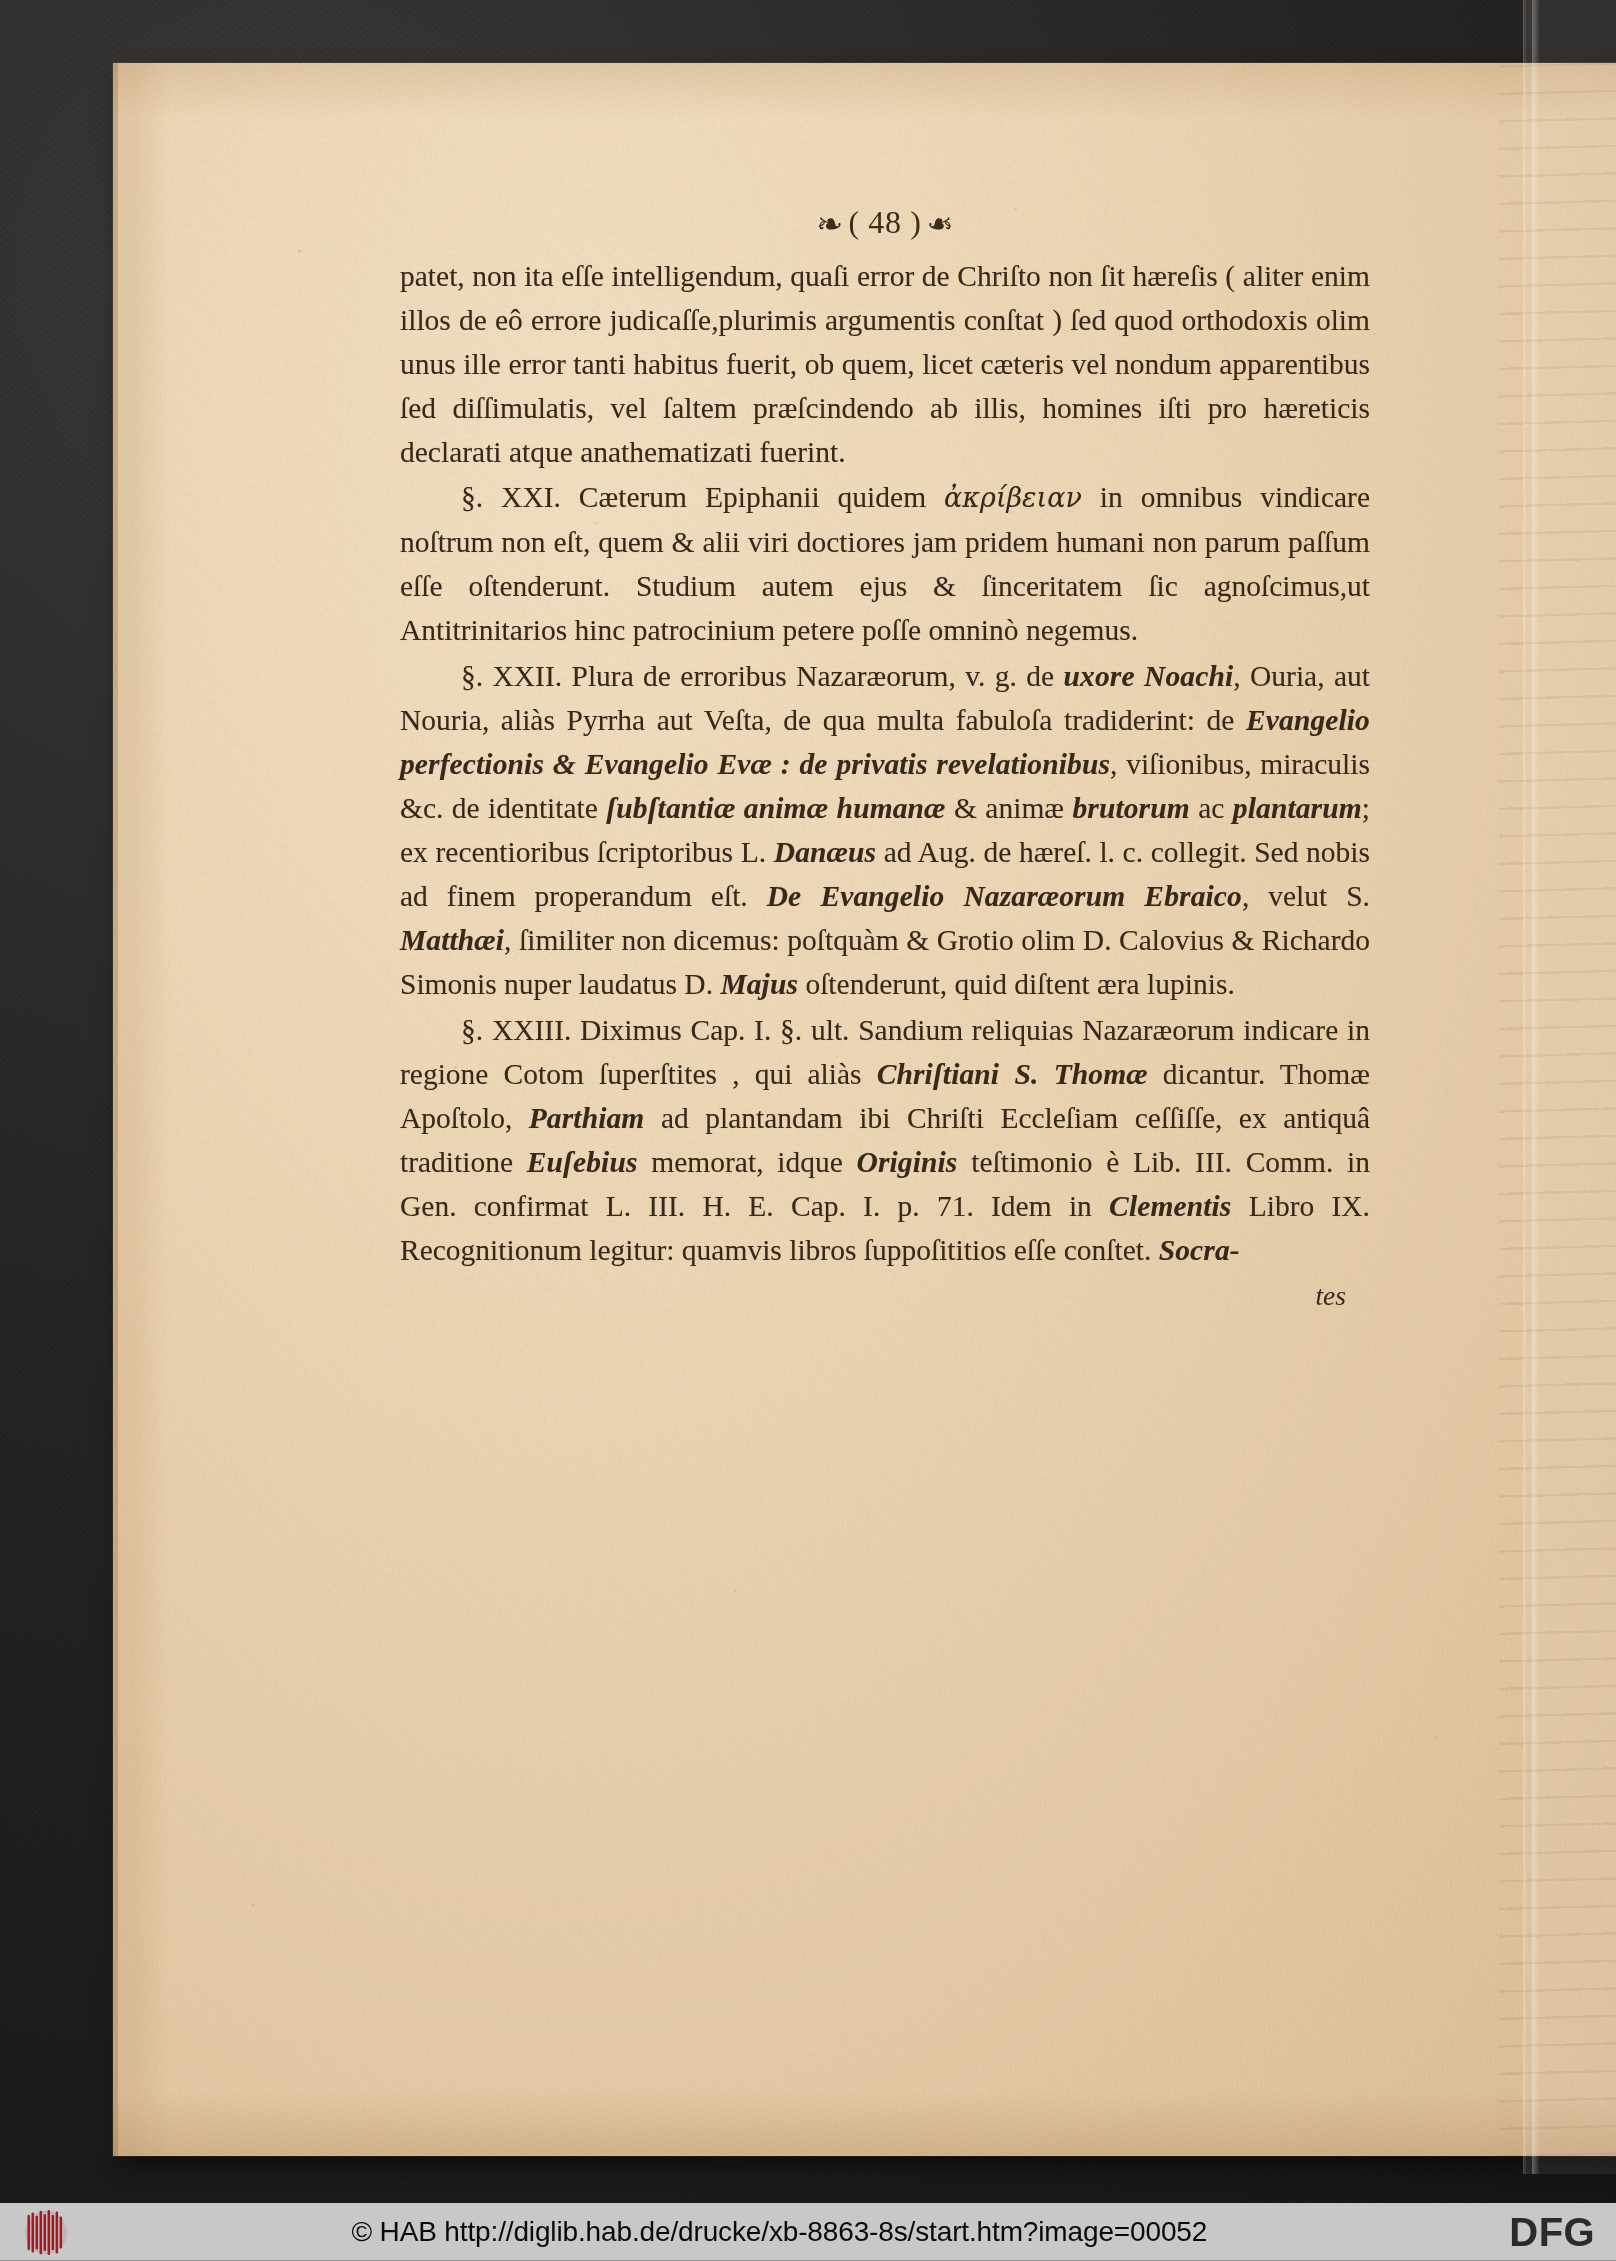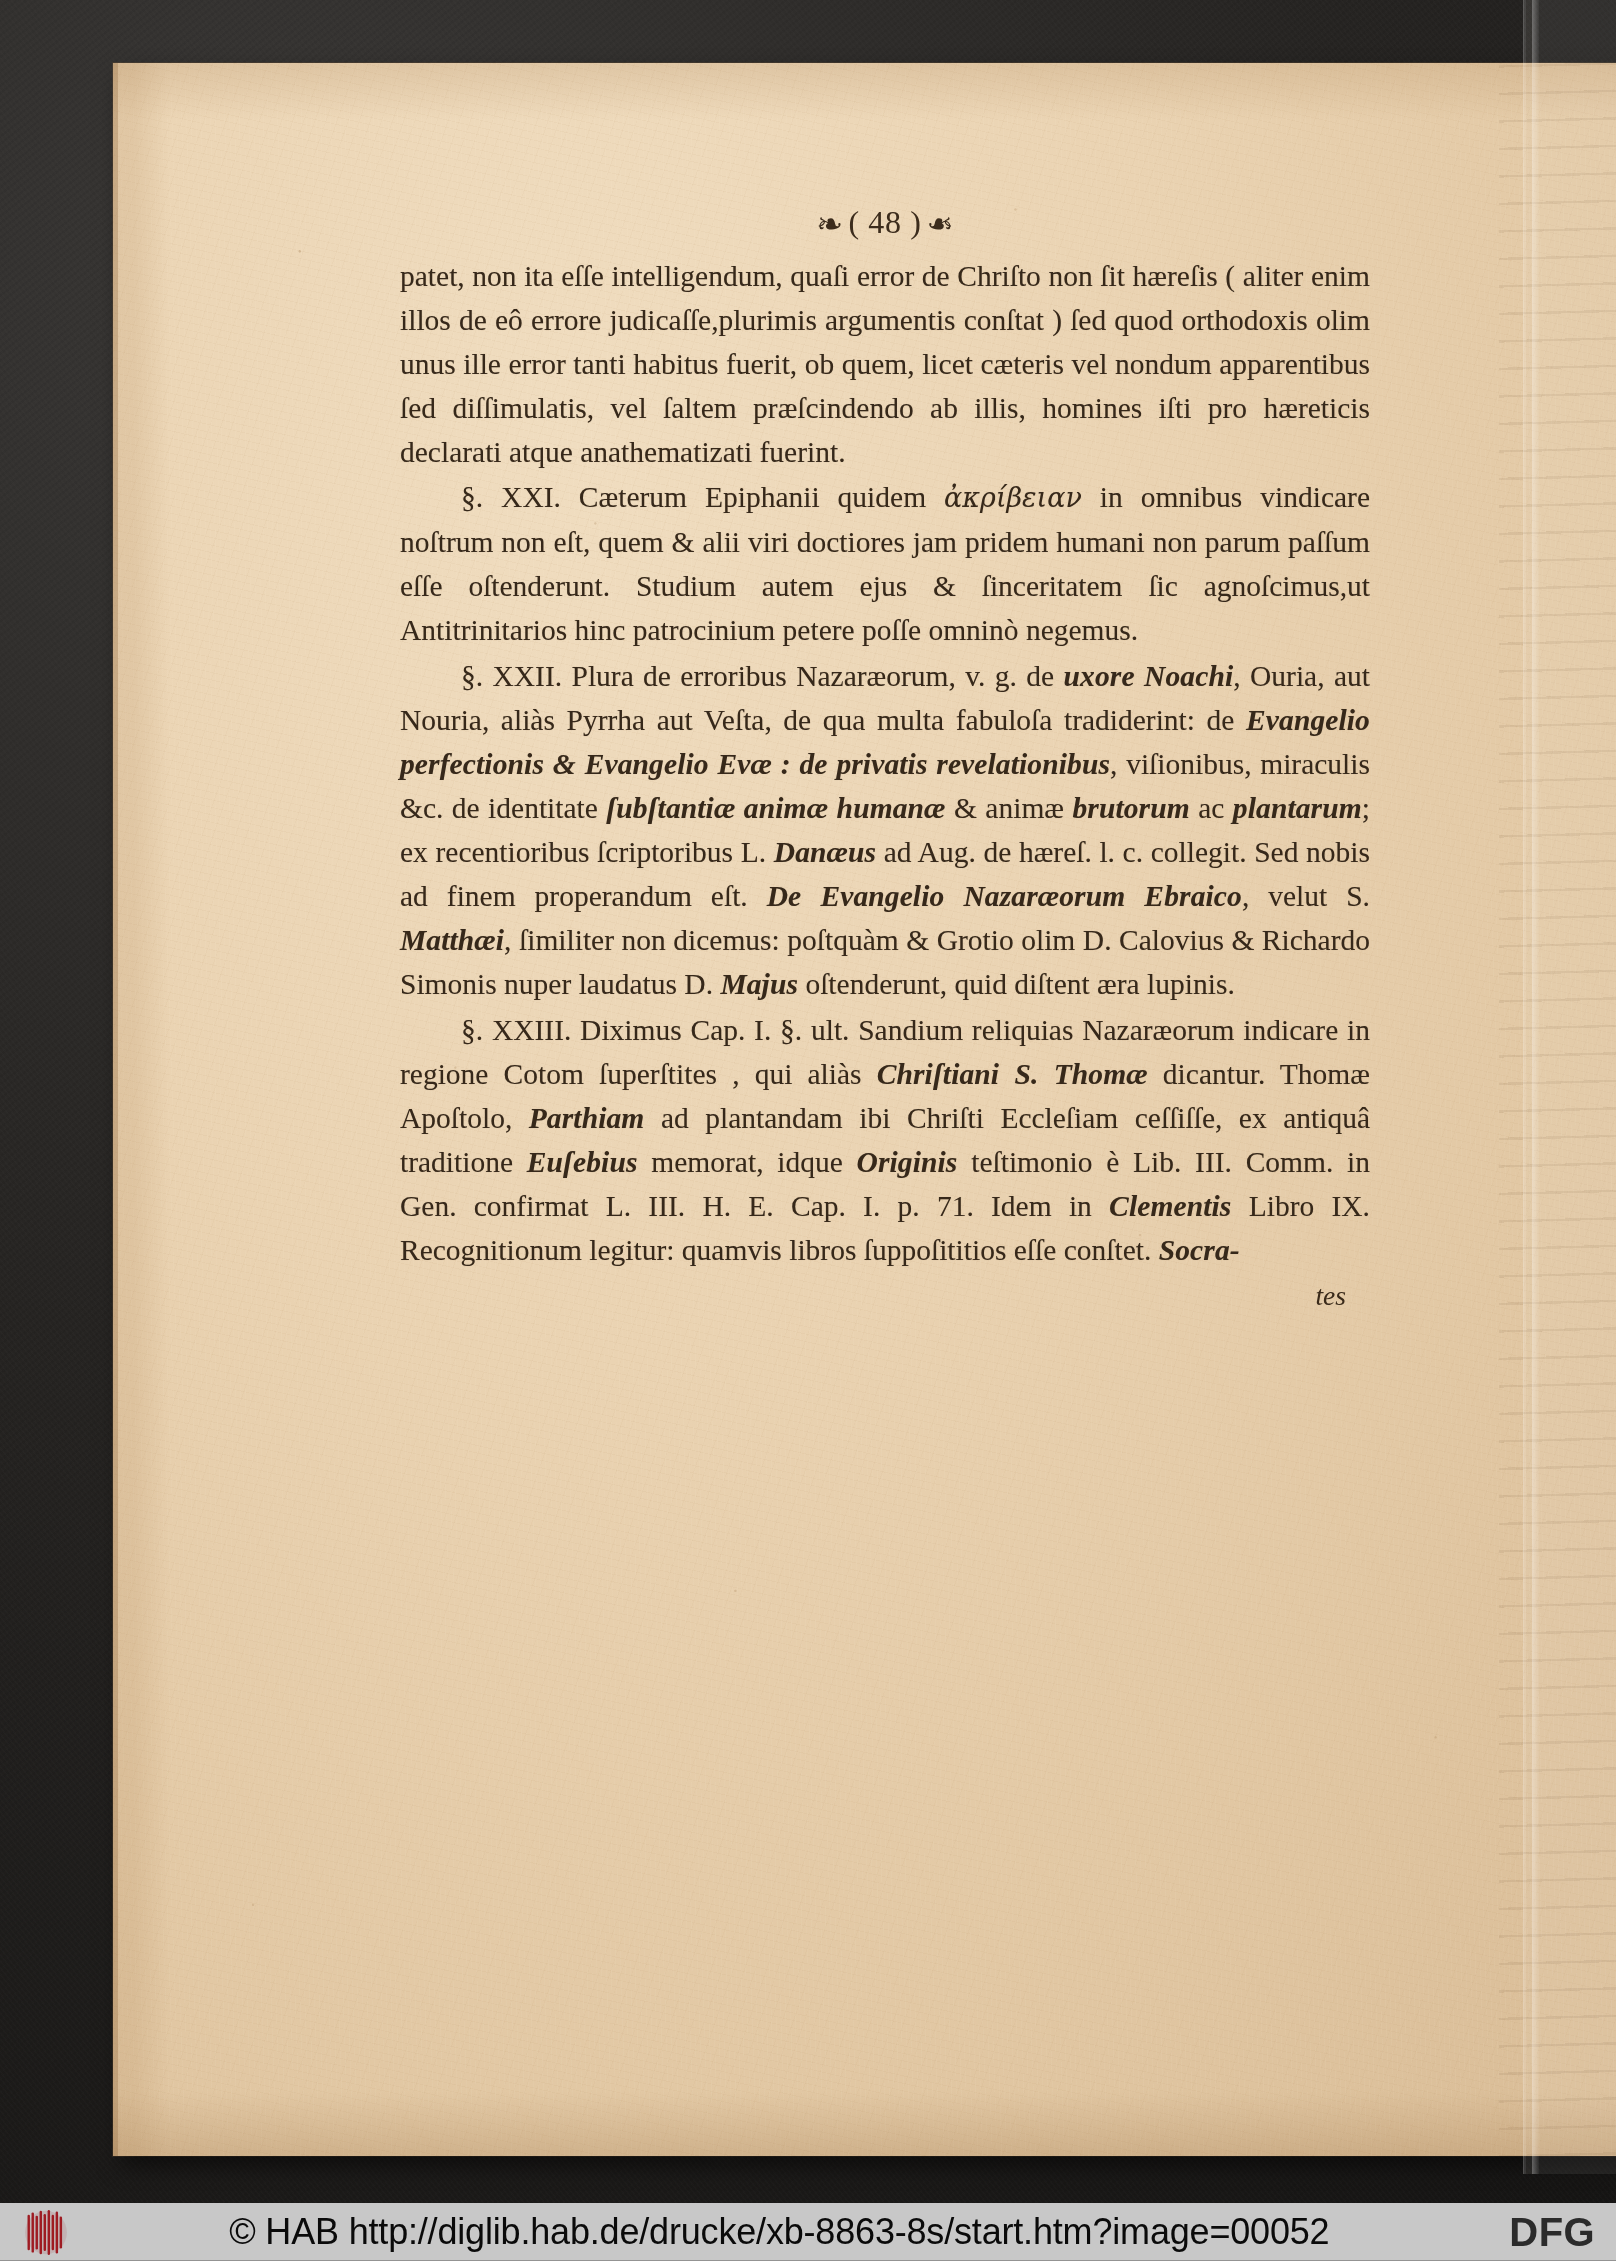--- a/index.html
+++ b/index.html
@@ -152,21 +152,21 @@
     box-shadow:0 -0.8px 0 rgba(0,0,0,.35) inset;
   }
   #hab-logo{
     width:70px;height:45px;margin-left:11.3px;flex:0 0 auto;
     display:block;
   }
   #footer-url{
     flex:1 1 auto;
     text-align:center;
     font-family:"Liberation Sans",sans-serif;
-    font-size:36px;
+    font-size:28px;
     color:#0a0a0a;
     letter-spacing:-.005em;
     white-space:nowrap;
     margin-left:-32px;
   }
   #dfg-logo{
     flex:0 0 auto;
     margin-right:21px;
     font-family:"Liberation Sans",sans-serif;
     font-weight:bold;

